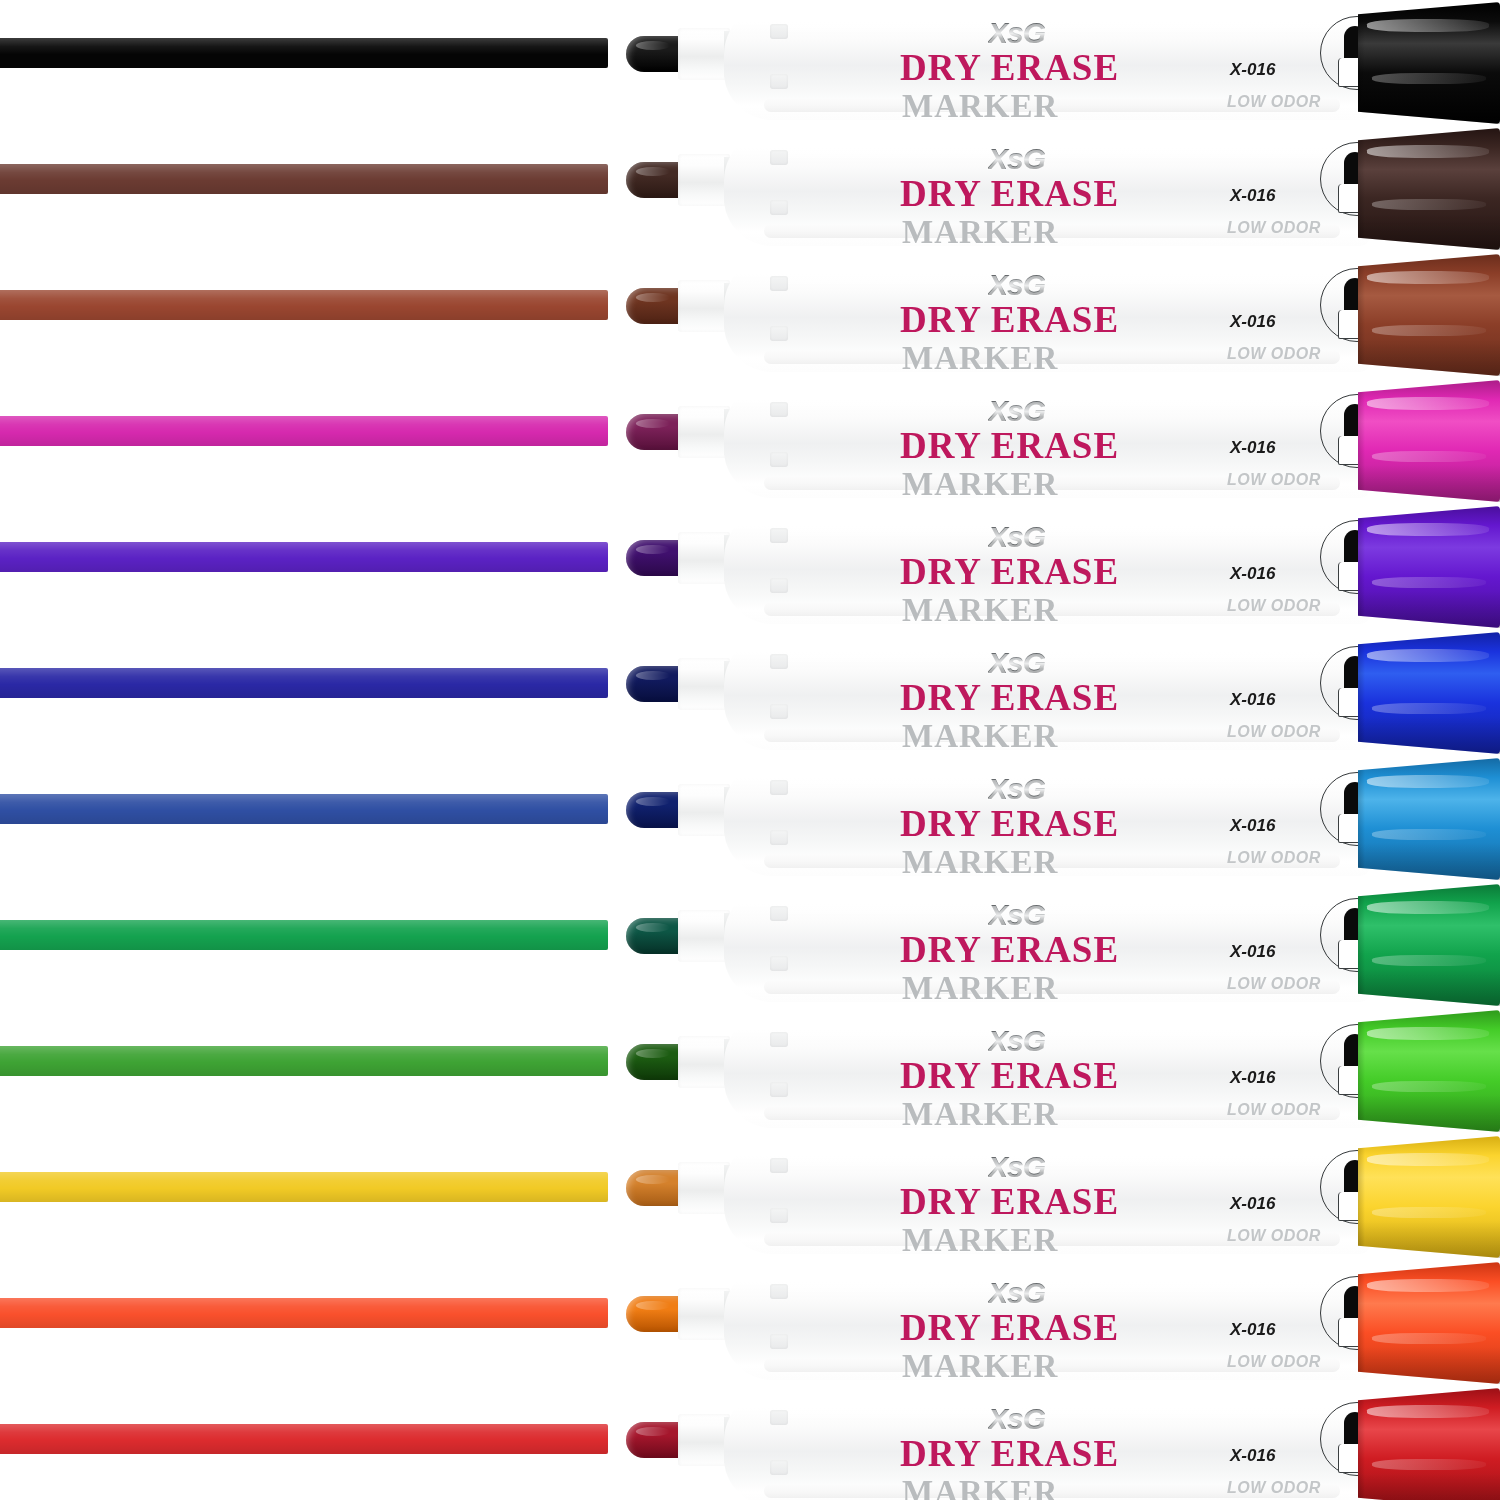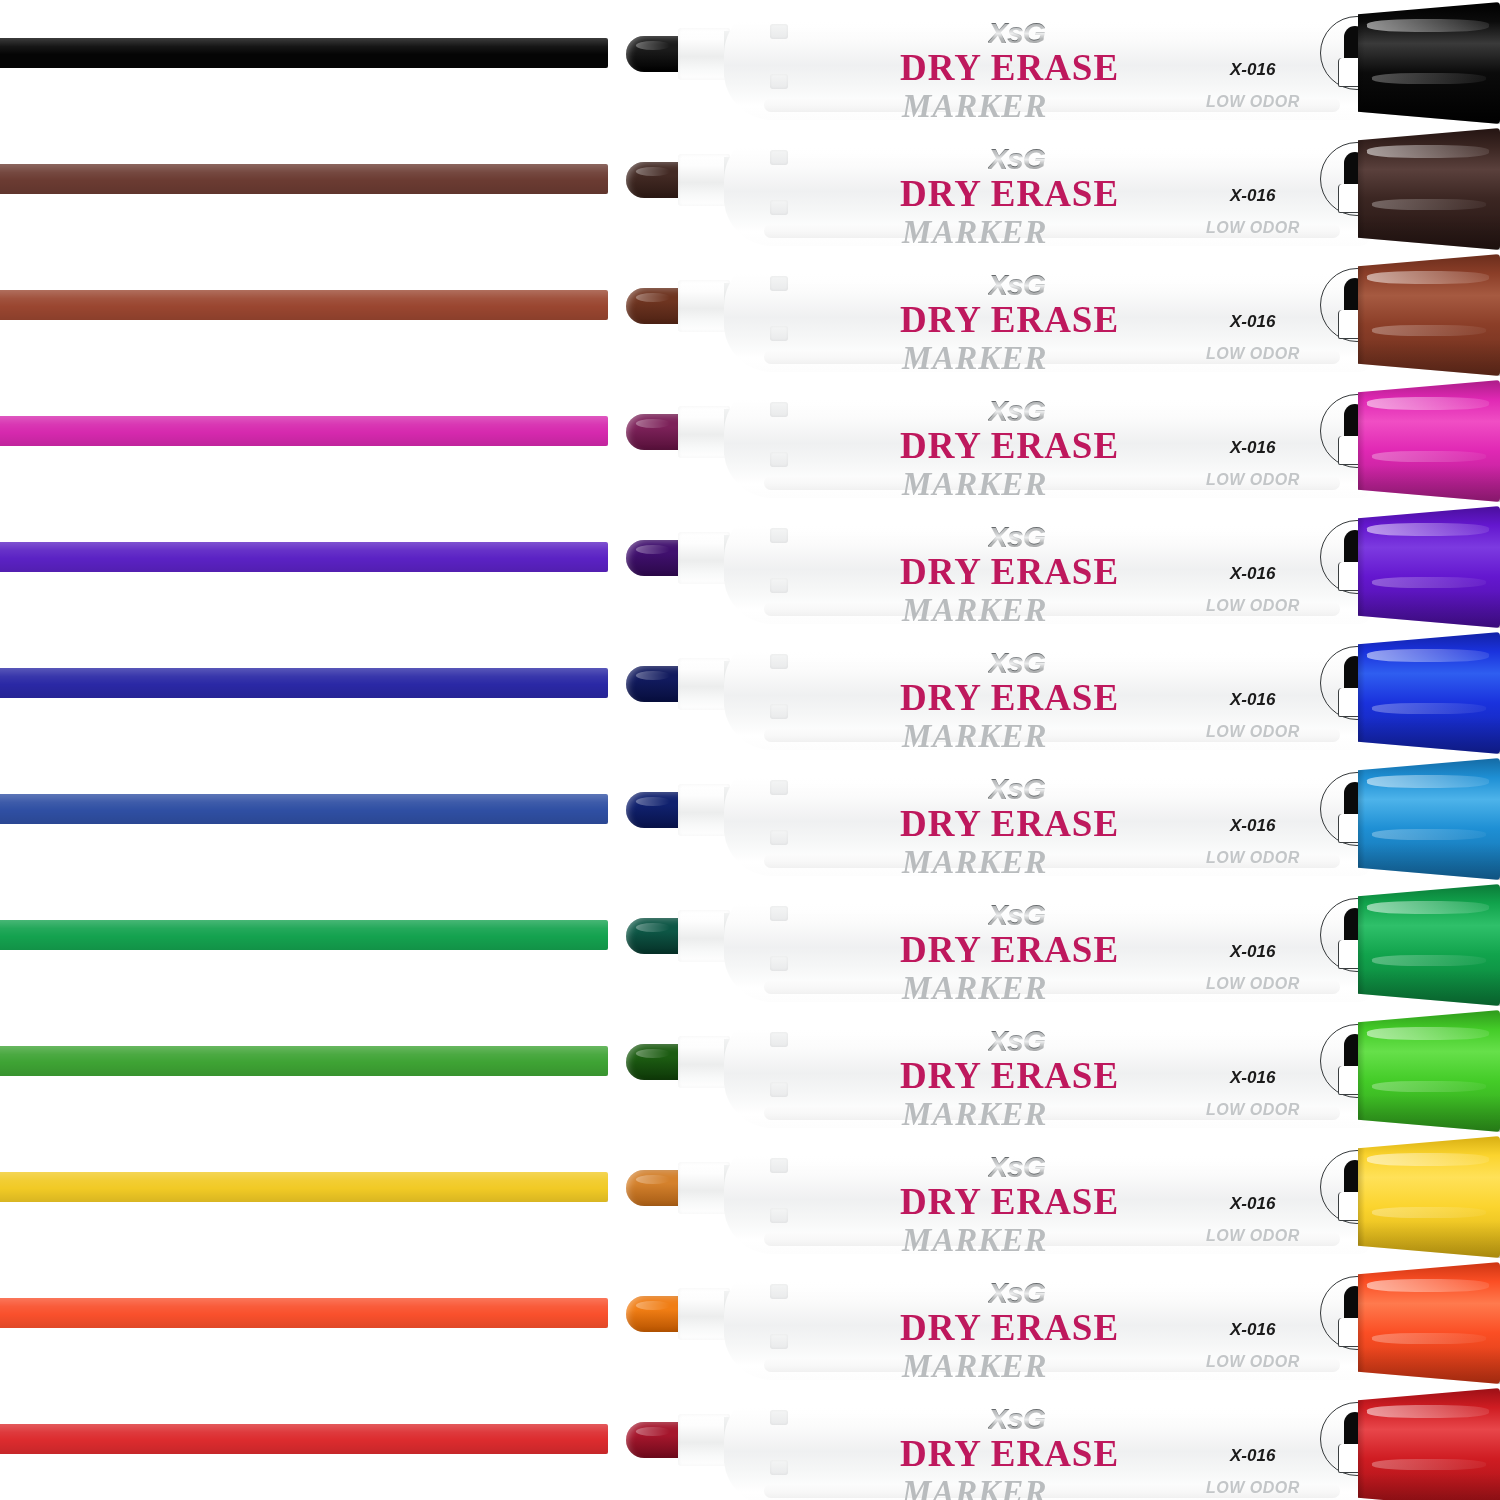--- a/index.html
+++ b/index.html
@@ -95,33 +95,33 @@
   }
   .dry-erase{
     position:absolute;left:30px;top:38px;
     font-family:"Liberation Serif",serif;
     font-weight:bold;font-size:37px;letter-spacing:1px;color:#be185d;
     white-space:nowrap;
   }
   .marker-word{
     position:absolute;left:32px;top:80px;
     font-family:"Liberation Serif",serif;
-    font-weight:bold;font-style:italic;font-size:33px;letter-spacing:1px;
+    font-weight:bold;font-size:33px;letter-spacing:1px;
     color:#b9bcbe;
     text-shadow:0 1px 0 rgba(255,255,255,.8);
     white-space:nowrap;
   }
   .model{
     position:absolute;left:360px;top:52px;
     font-family:"Liberation Sans",sans-serif;
     font-weight:bold;font-style:italic;font-size:17px;color:#1a1a1a;
     white-space:nowrap;
   }
   .low-odor{
-    position:absolute;left:336px;top:85px;
+    position:absolute;left:357px;top:85px;
     font-family:"Liberation Sans",sans-serif;
     font-weight:bold;font-style:italic;font-size:16px;color:#c3c6c8;
     letter-spacing:.5px;white-space:nowrap;
   }
 
   
   .badge{position:absolute;left:720px;top:14px;width:200px;height:96px;}
   .badge-circle{
     position:absolute;left:0;top:2px;width:72px;height:72px;border-radius:50%;
     border:1.6px solid #34383a;

